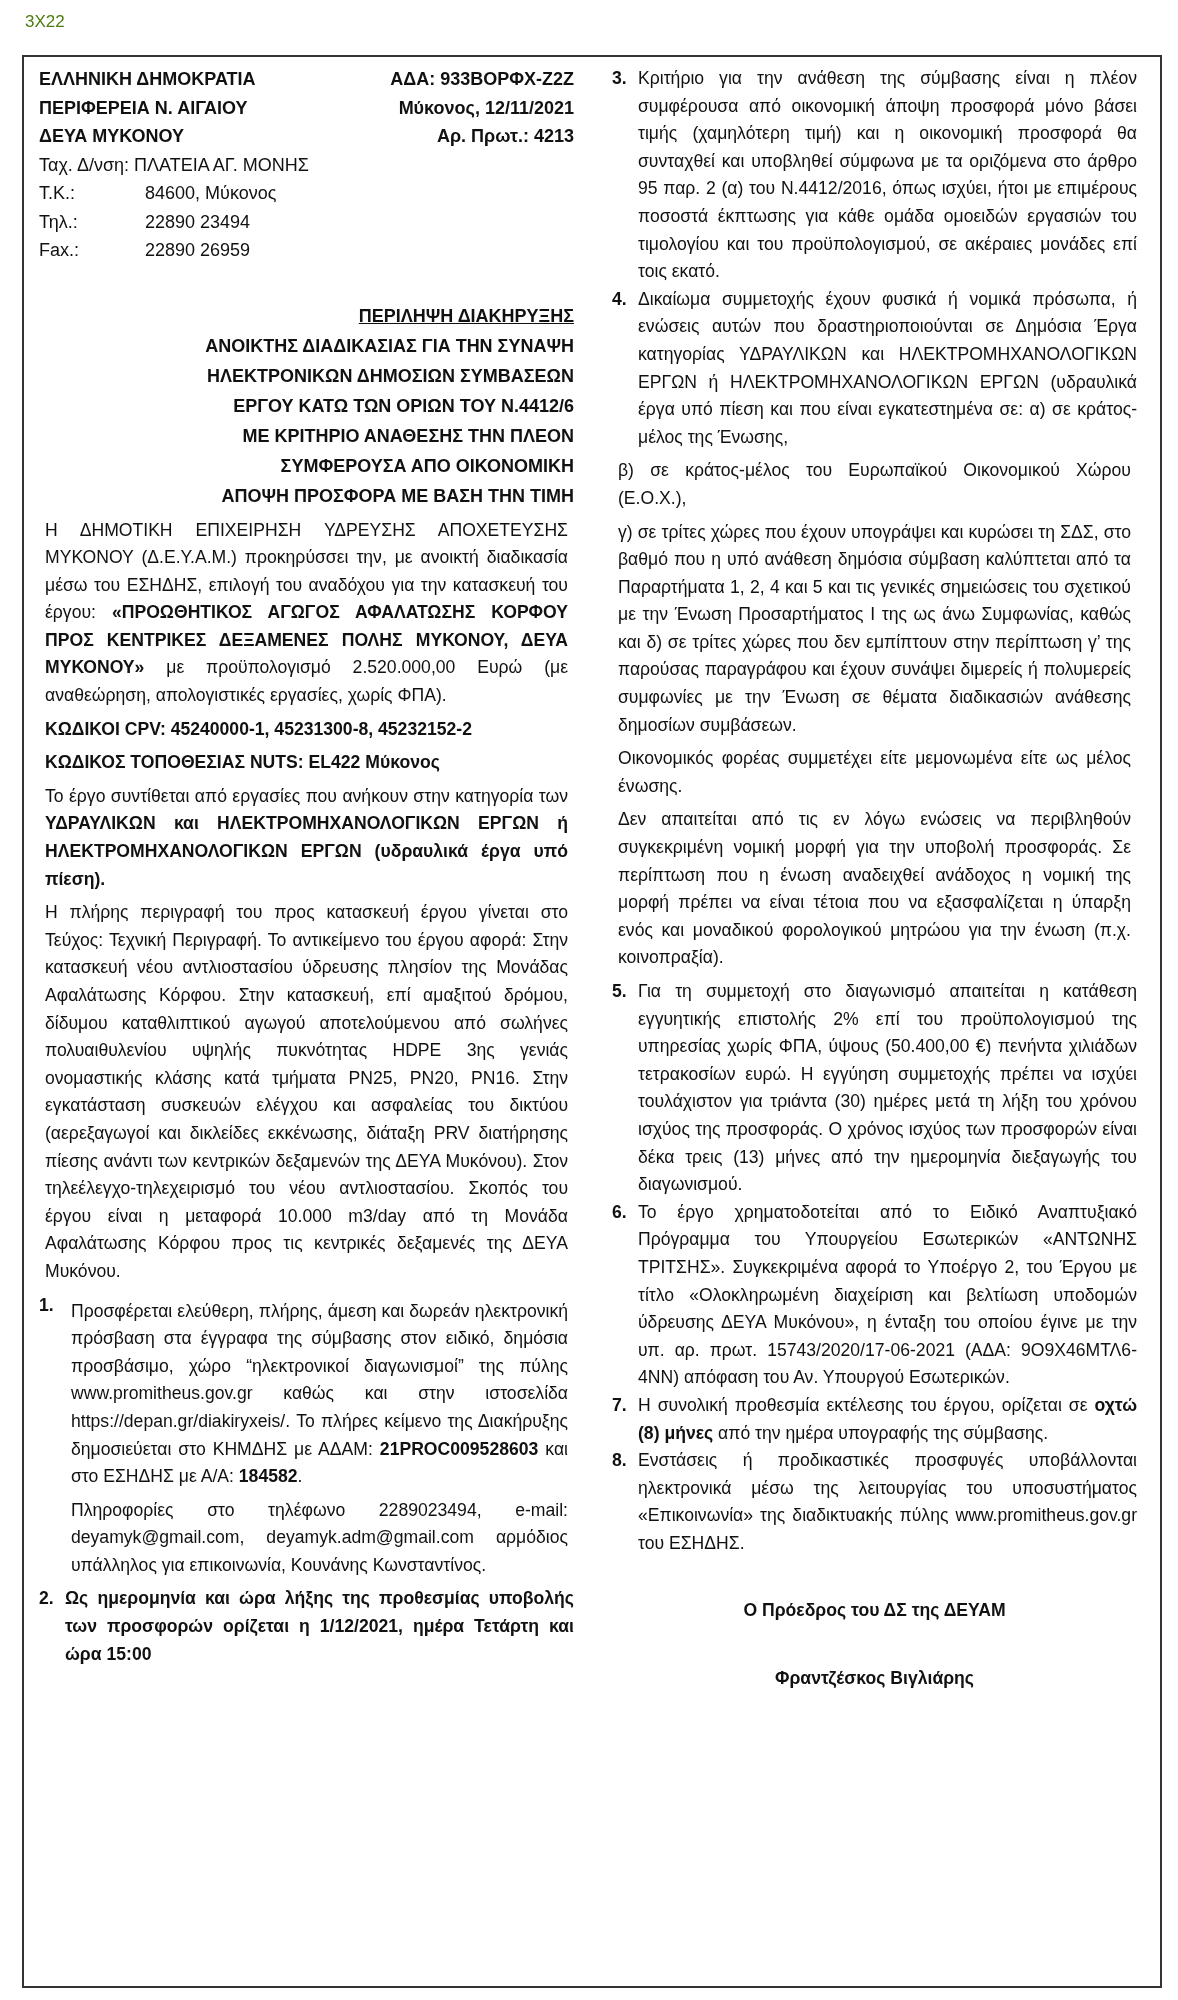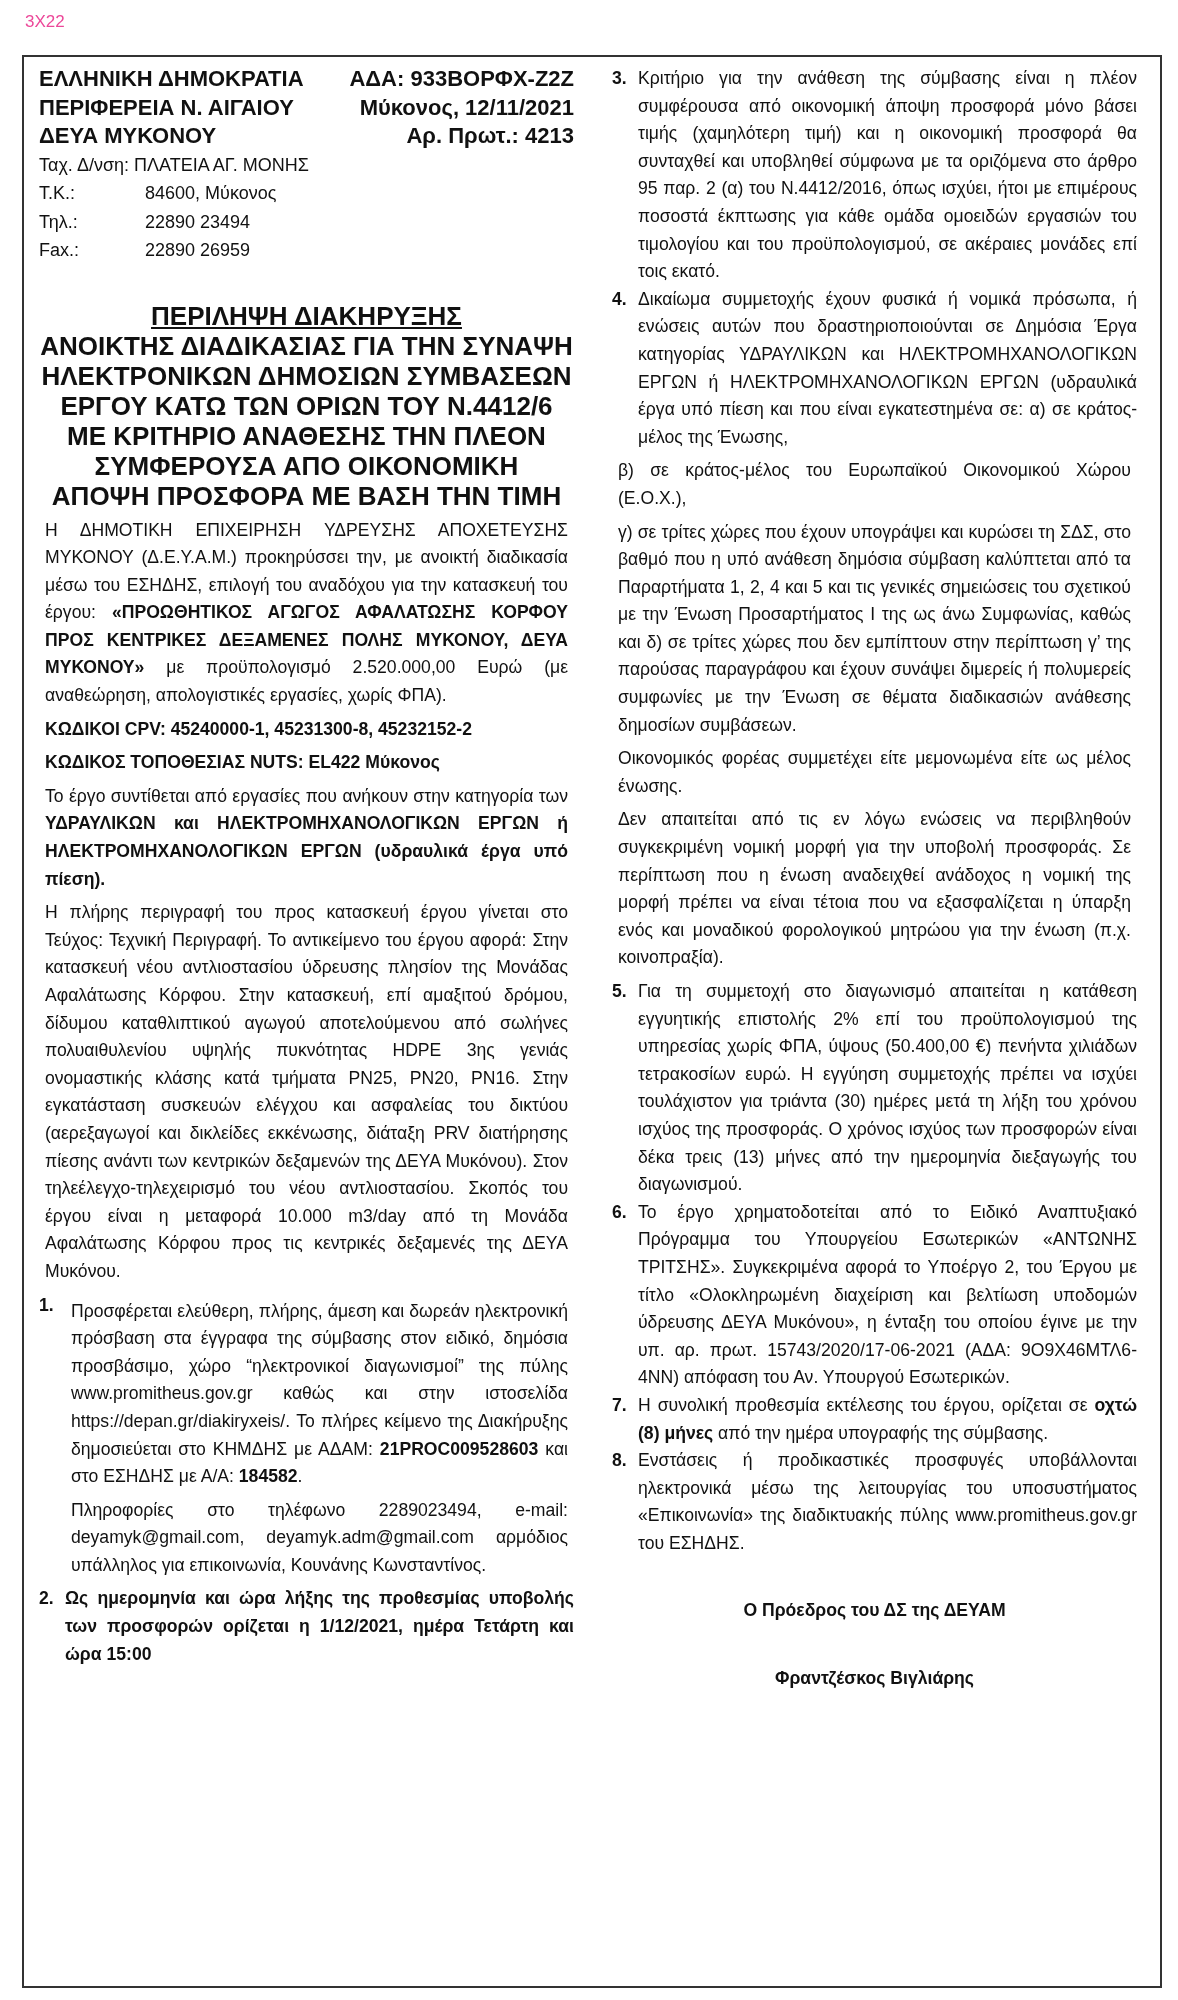--- a/index.html
+++ b/index.html
@@ -3,38 +3,38 @@
 <meta charset="utf-8">
 <style>
   html, body { margin: 0; padding: 0; background: #ffffff; }
   body {
     width: 1178px; height: 2000px; position: relative; overflow: hidden;
     font-family: "Liberation Sans", "DejaVu Sans", sans-serif;
     color: #111111;
   }
   .page-code {
     position: absolute; left: 25px; top: 12px;
-    font-size: 17px; color: #ec4899;
+    font-size: 17px; color: #4d7c0f;
   }
   .frame {
     position: absolute; left: 22px; top: 55px; width: 1140px; height: 1933px;
     border: 2px solid #333; box-sizing: border-box;
   }
   .col {
     position: absolute; top: 8px;
     font-size: 17.6px; line-height: 27.6px;
     text-align: justify;
   }
   .col.left { left: 15px; width: 535px; }
   .col.right { left: 588px; width: 525px; }
   .b { font-weight: bold; }
-  .hdr-row { display: flex; justify-content: space-between; font-weight: bold; font-size: 22px; line-height: 28.5px; }
+  .hdr-row { display: flex; justify-content: space-between; font-weight: bold; font-size: 18px; line-height: 28.5px; }
   .addr-row { display: flex; font-size: 18px; line-height: 28.5px; }
   .addr-row .k { width: 106px; }
-  .title-block { text-align: center; font-weight: bold; font-size: 26px; line-height: 30px; margin-top: 36px; margin-bottom: 4px; }
+  .title-block { text-align: right; font-weight: bold; font-size: 18px; line-height: 30px; margin-top: 36px; margin-bottom: 4px; }
   .title-block .u { text-decoration: underline; }
   p { margin: 6px; }
   .num { display: flex; }
   .num .n { width: 26px; flex: 0 0 26px; font-weight: bold; }
   .num .t { flex: 1; text-align: justify; }
   .sign { text-align: center; font-weight: bold; margin-top: 40px; }
 </style>
 </head>
 <body>
 

